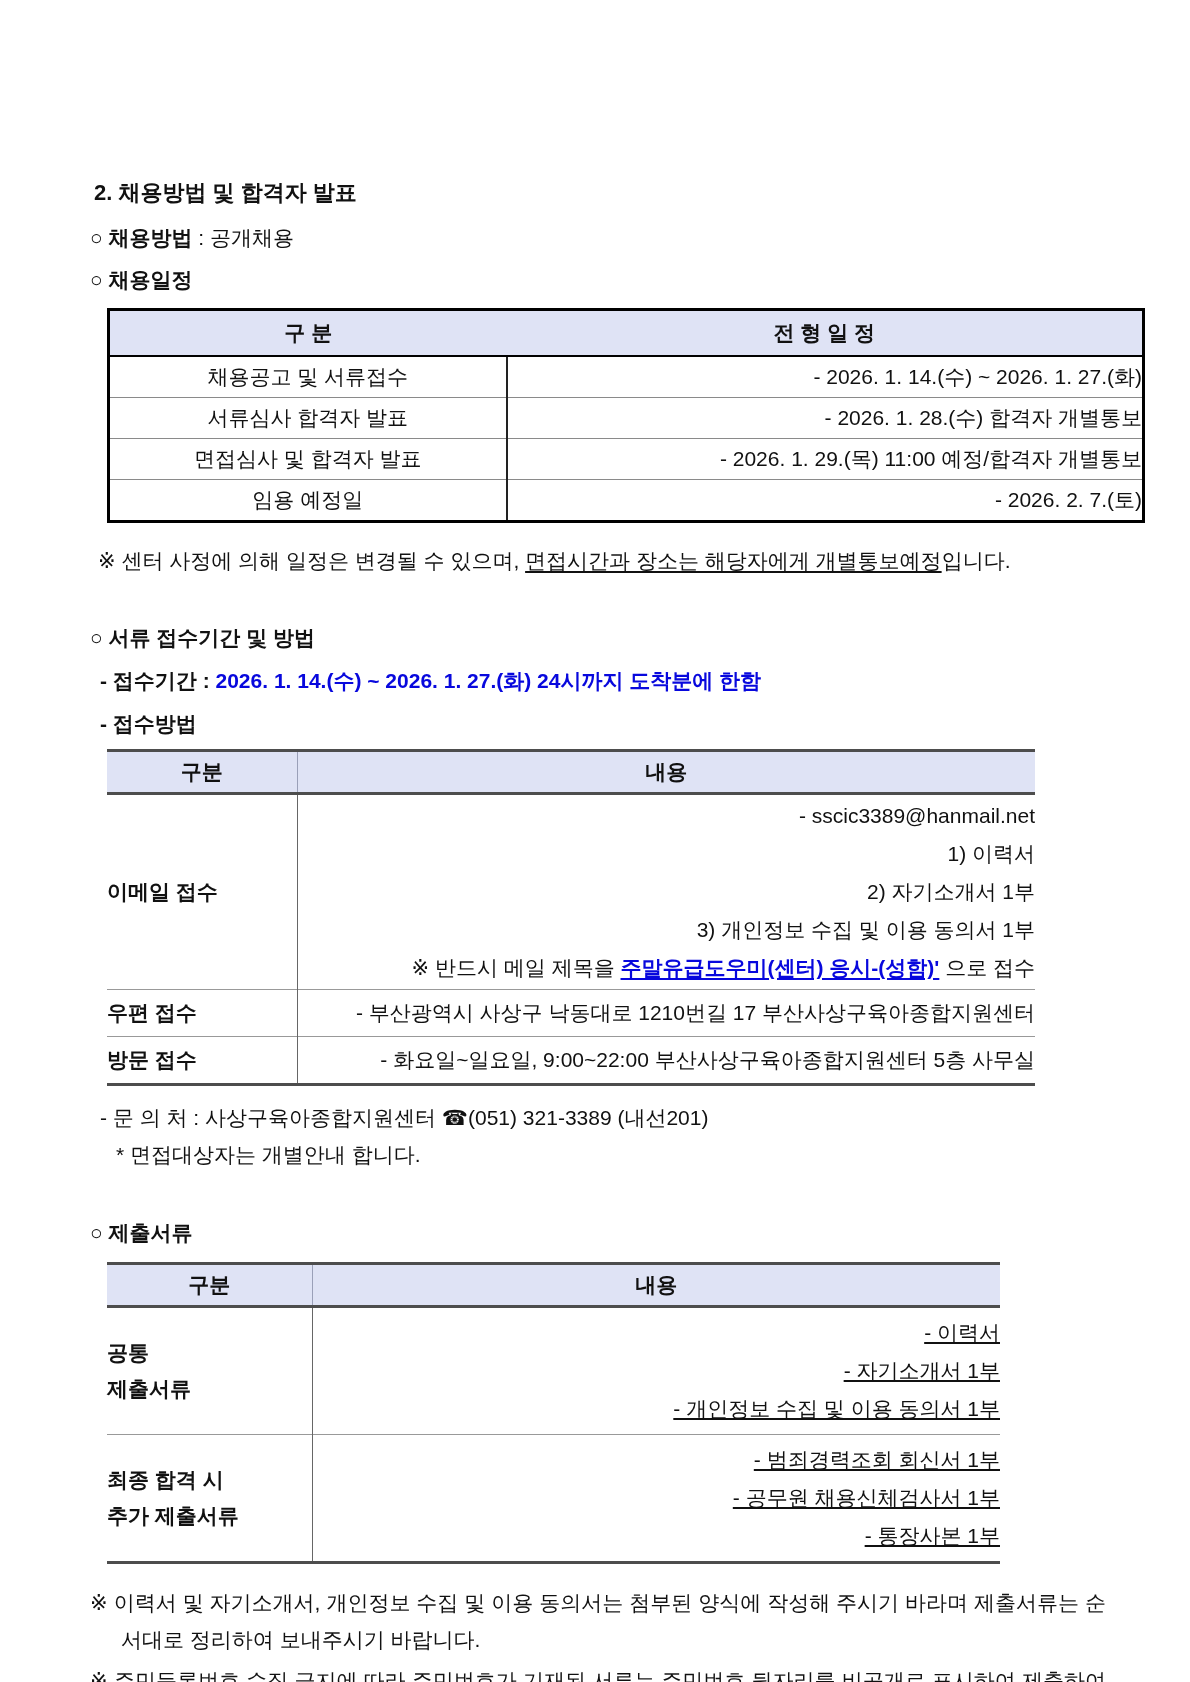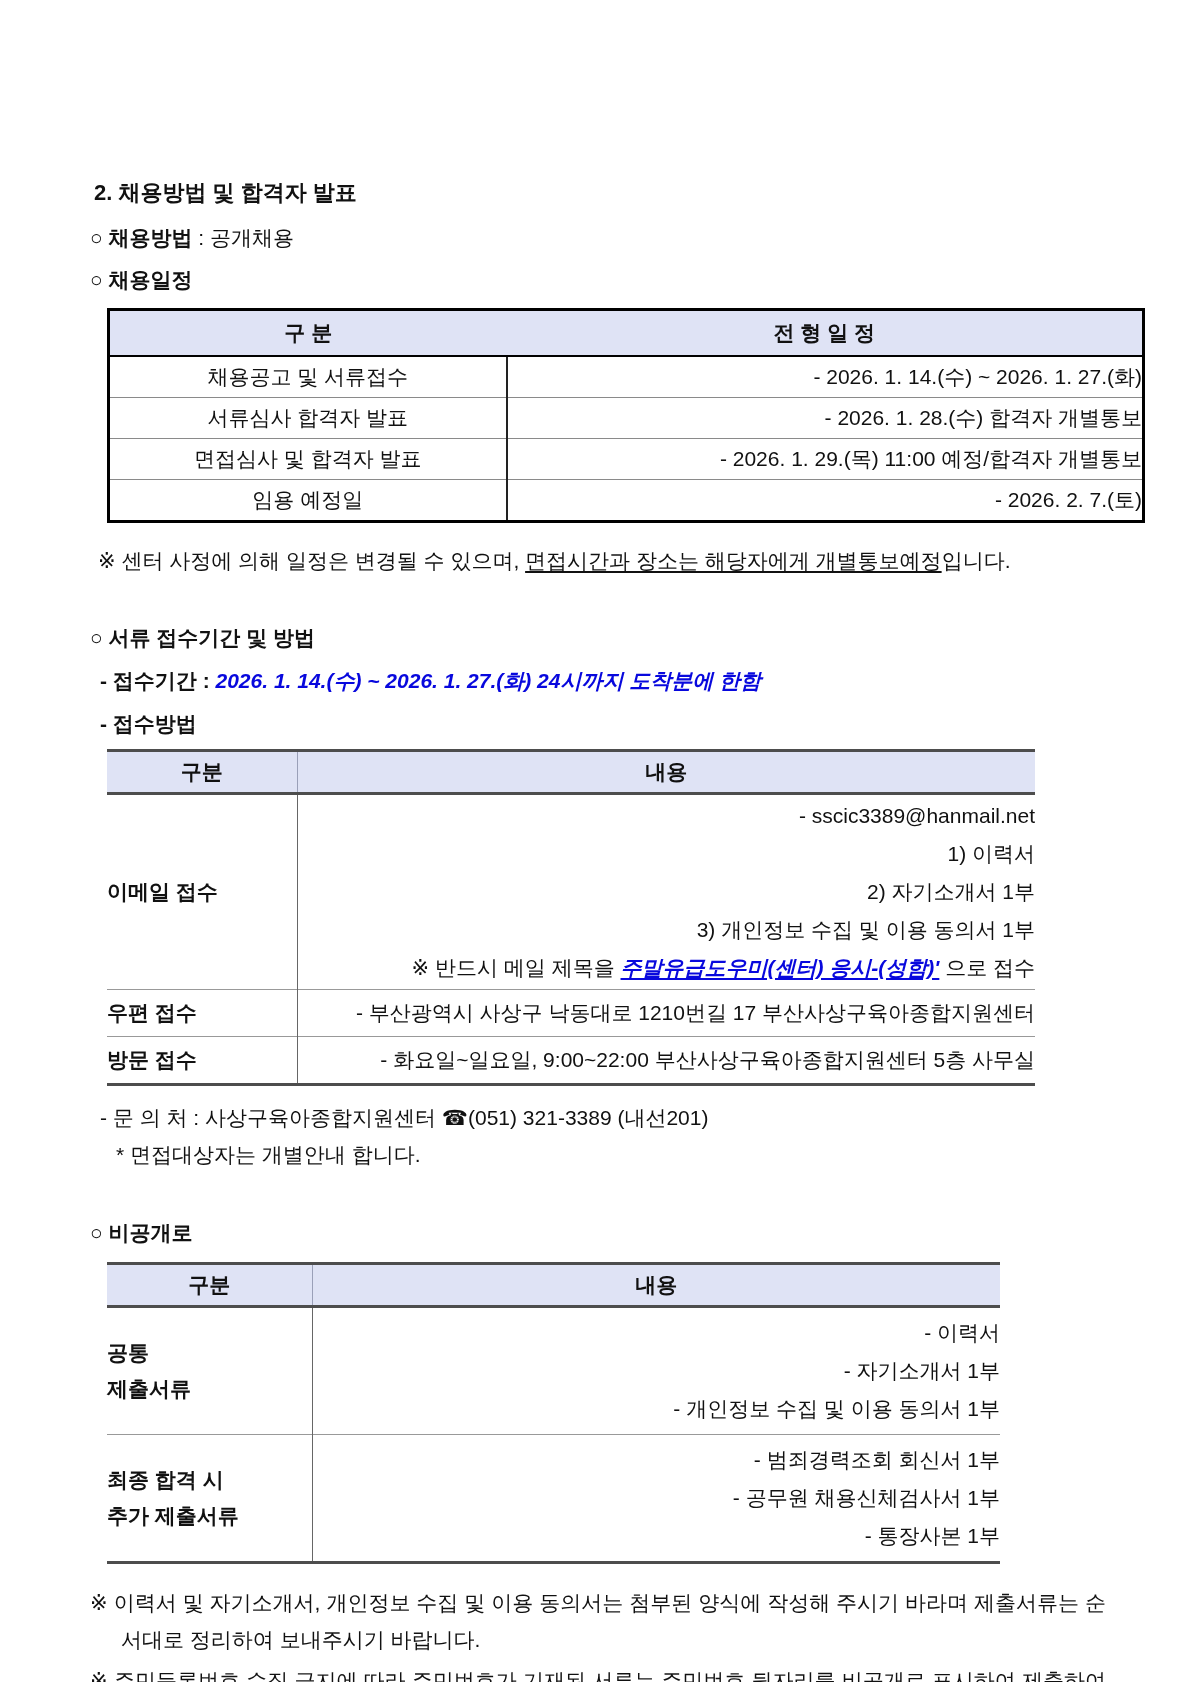--- a/index.html
+++ b/index.html
@@ -6,21 +6,21 @@
   html,body { margin:0; padding:0; background:#ffffff; }
   body {
     width:1190px; height:1682px; overflow:hidden;
     font-family:"Liberation Sans","DejaVu Sans",sans-serif;
     color:var(--ink); font-size:21px; line-height:1.35;
   }
   .content { padding:178px 70px 0 90px; }
   .section-title { font-size:22px; font-weight:700; margin:0 0 16px 4px; }
   .line { margin:0 0 14px 0; }
   .b { font-weight:700; }
-  .blue { color:var(--accent-blue); font-weight:700;font-style:italic; }
+  .blue { color:var(--accent-blue); font-weight:700; }
   .ul { text-decoration:underline; text-underline-offset:3px; }
 
   table { border-collapse:collapse; table-layout:fixed; }
   td,th { padding:0; font-size:21px; }
 
   
   .tbl1 { width:1038px; margin:4px 0 0 17px; border:3px solid #000; }
   .tbl1 th { background:var(--header-bg); font-weight:700; height:44px; text-align:center; border-bottom:2px solid #000; }
   .tbl1 td { height:40px; text-align:center; border-bottom:1px solid #8a8a8a;border-radius:15px; }
   .tbl1 tr:last-child td { border-bottom:none; }
@@ -42,21 +42,21 @@
   .rowline { line-height:38px; }
   .ind { padding-left:17px; }
   .simple-row td { height:42px; }
 
   .contact1 { margin:18px 0 0 10px; }
   .contact2 { margin:9px 0 0 26px; }
 
   .sec3 { margin-top:50px; }
   .tbl3 { width:893px; margin-top:12px; }
   .tbl3 .label .lbl-line { line-height:36px; }
-  .tbl3 td.val { padding-top:6px; padding-bottom:6px; }
+  .tbl3 td.val { padding-top:6px; padding-bottom:6px;text-decoration:underline; }
 
   .fnotes { margin-top:20px; width:1016px; }
   .fnote { padding-left:31px; text-indent:-31px; text-align:justify; line-height:1.78; margin:0 0 3px 0; }
 </style>
 </head>
 <body>
 
 <div class="content">
 
   <h1 class="section-title">2. 채용방법 및 합격자 발표</h1>
@@ -129,21 +129,21 @@
     <tr class="sep simple-row">
       <td class="label">방문 접수</td>
       <td class="val">- 화요일~일요일, 9:00~22:00 부산사상구육아종합지원센터 5층 사무실</td>
     </tr>
   </tbody>
     </table>
 
   <p class="contact1">- 문 의 처 : 사상구육아종합지원센터 ☎(051) 321-3389 (내선201)</p>
   <p class="contact2">* 면접대상자는 개별안내 합니다.</p>
 
-  <p class="line sec3"><span class="b">○ 비공개로</span></p>
+  <p class="line sec3"><span class="b">○ 제출서류</span></p>
 
   <table class="tblo tbl3">
     <colgroup>
         <col style="width:205px">
         <col>
       </colgroup>
     <tbody>
         <tr>
       <th>구분</th>
       <th class="val-h">내용</th>

